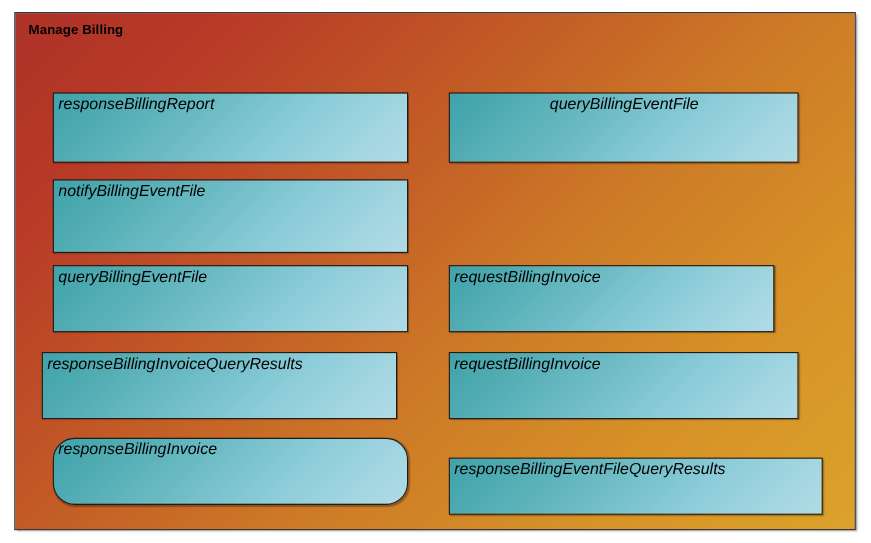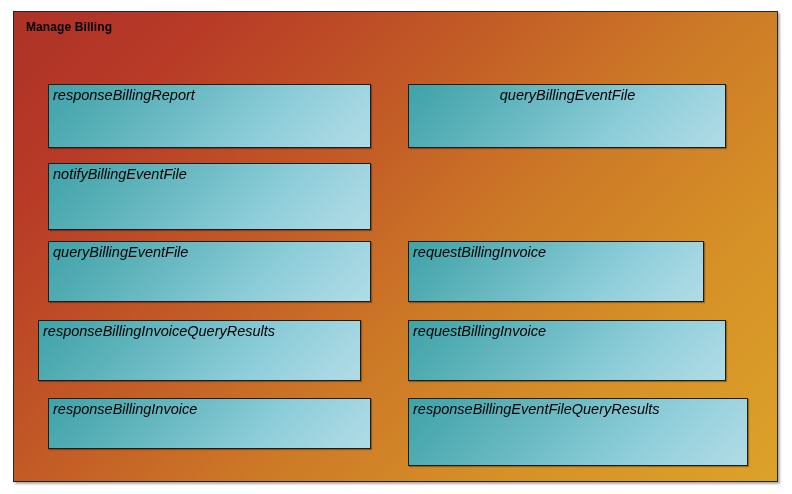--- a/index.html
+++ b/index.html
@@ -108,36 +108,36 @@
       </div>
 
       <div class="member-box" style="left:34px; top:229px; width:323px; height:61px;">
         <span class="member-label">queryBillingEventFile</span>
       </div>
 
       <div class="member-box" style="left:24px; top:308px; width:323px; height:61px;">
         <span class="member-label">responseBillingInvoiceQueryResults</span>
       </div>
 
-      <div class="member-box" style="left:34px; top:386px; width:323px; height:51px;">
+      <div class="member-box" style="left:34px; top:386px; width:323px; height:61px;border-radius:20px;">
         <span class="member-label">responseBillingInvoice</span>
       </div>
 
       <div class="member-box" style="left:394px; top:72px; width:318px; height:64px;text-align:center;">
         <span class="member-label">queryBillingEventFile</span>
       </div>
 
 
       <div class="member-box" style="left:394px; top:229px; width:296px; height:61px;">
         <span class="member-label">requestBillingInvoice</span>
       </div>
 
       <div class="member-box" style="left:394px; top:308px; width:318px; height:61px;">
         <span class="member-label">requestBillingInvoice</span>
       </div>
 
-      <div class="member-box" style="left:394px; top:386px; width:340px; height:68px;">
+      <div class="member-box" style="left:394px; top:404px; width:340px; height:52px;">
         <span class="member-label">responseBillingEventFileQueryResults</span>
       </div>
 
     </div>
   </div>
 </div>
 
 </body></html>

